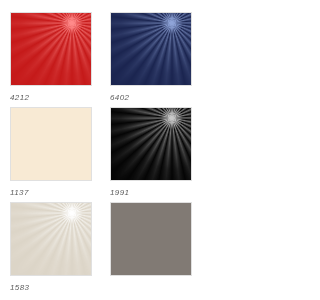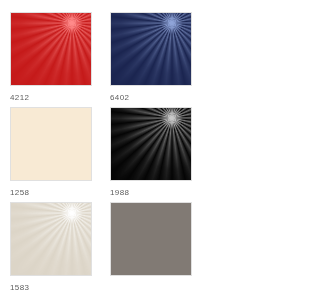--- a/index.html
+++ b/index.html
@@ -16,20 +16,21 @@
   }
 
   #swatch-grid {
     box-sizing: border-box;
     width: 300px;
     height: 256px;
     padding: 12px 0 0 10px;
     display: flex;
     flex-wrap: wrap;
     align-content: flex-start;
+    font-style: italic;
   }
 
   .swatch-cell {
     width: 100px;
     height: 95px;
     box-sizing: border-box;
     padding-right: 18px;
     display: block;
   }
 
@@ -93,29 +94,29 @@
         <div class="chip-base" style="background: rgb(27, 37, 80);"></div>
         <div class="chip-rays" style="background: conic-gradient(transparent 0deg, rgb(143, 164, 216) 5.52deg, transparent 12deg, transparent 12deg, rgb(143, 164, 216) 17.52deg, transparent 24deg, transparent 24deg, rgb(143, 164, 216) 29.52deg, transparent 36deg, transparent 36deg, rgb(143, 164, 216) 41.52deg, transparent 48deg, transparent 48deg, rgb(143, 164, 216) 53.52deg, transparent 60deg, transparent 60deg, rgb(143, 164, 216) 65.52deg, transparent 72deg, transparent 72deg, rgb(143, 164, 216) 77.52deg, transparent 84deg, transparent 84deg, rgb(143, 164, 216) 89.52deg, transparent 96deg, transparent 96deg, rgb(143, 164, 216) 101.52deg, transparent 108deg, transparent 108deg, rgb(143, 164, 216) 113.52deg, transparent 120deg, transparent 120deg, rgb(143, 164, 216) 125.52deg, transparent 132deg, transparent 132deg, rgb(143, 164, 216) 137.52deg, transparent 144deg, transparent 144deg, rgb(143, 164, 216) 149.52deg, transparent 156deg, transparent 156deg, rgb(143, 164, 216) 161.52deg, transparent 168deg, transparent 168deg, rgb(143, 164, 216) 173.52deg, transparent 180deg, transparent 180deg, rgb(143, 164, 216) 185.52deg, transparent 192deg, transparent 192deg, rgb(143, 164, 216) 197.52deg, transparent 204deg, transparent 204deg, rgb(143, 164, 216) 209.52deg, transparent 216deg, transparent 216deg, rgb(143, 164, 216) 221.52deg, transparent 228deg, transparent 228deg, rgb(143, 164, 216) 233.52deg, transparent 240deg, transparent 240deg, rgb(143, 164, 216) 245.52deg, transparent 252deg, transparent 252deg, rgb(143, 164, 216) 257.52deg, transparent 264deg, transparent 264deg, rgb(143, 164, 216) 269.52deg, transparent 276deg, transparent 276deg, rgb(143, 164, 216) 281.52deg, transparent 288deg, transparent 288deg, rgb(143, 164, 216) 293.52deg, transparent 300deg, transparent 300deg, rgb(143, 164, 216) 305.52deg, transparent 312deg, transparent 312deg, rgb(143, 164, 216) 317.52deg, transparent 324deg, transparent 324deg, rgb(143, 164, 216) 329.52deg, transparent 336deg, transparent 336deg, rgb(143, 164, 216) 341.52deg, transparent 348deg, transparent 348deg, rgb(143, 164, 216) 353.52deg, transparent 360deg); mask-image: radial-gradient(circle, rgba(0, 0, 0, 0.95) 0%, rgba(0, 0, 0, 0.55) 18%, rgba(0, 0, 0, 0.18) 42%, rgba(0, 0, 0, 0) 70%); opacity: 0.85; left: calc(76% - 86px); top: calc(14% - 86px);"></div>
         <div class="chip-glow" style="background: radial-gradient(11px at 76% 14%, rgb(143, 164, 216) 0%, rgb(143, 164, 216) 14%, transparent 100%);"></div>
       </div>
       <div class="swatch-label" style="color: rgb(93, 93, 93);">6402</div>
     </div>
     <div class="swatch-cell">
       <div class="swatch-chip">
         <div class="chip-base" style="background: rgb(248, 234, 212);"></div>
       </div>
-      <div class="swatch-label" style="color: rgb(93, 93, 93);">1258</div>
+      <div class="swatch-label" style="color: rgb(93, 93, 93);">1137</div>
     </div>
     <div class="swatch-cell">
       <div class="swatch-chip">
         <div class="chip-base" style="background: rgb(5, 5, 5);"></div>
         <div class="chip-rays" style="background: conic-gradient(transparent 0deg, rgb(201, 201, 201) 5.52deg, transparent 12deg, transparent 12deg, rgb(201, 201, 201) 17.52deg, transparent 24deg, transparent 24deg, rgb(201, 201, 201) 29.52deg, transparent 36deg, transparent 36deg, rgb(201, 201, 201) 41.52deg, transparent 48deg, transparent 48deg, rgb(201, 201, 201) 53.52deg, transparent 60deg, transparent 60deg, rgb(201, 201, 201) 65.52deg, transparent 72deg, transparent 72deg, rgb(201, 201, 201) 77.52deg, transparent 84deg, transparent 84deg, rgb(201, 201, 201) 89.52deg, transparent 96deg, transparent 96deg, rgb(201, 201, 201) 101.52deg, transparent 108deg, transparent 108deg, rgb(201, 201, 201) 113.52deg, transparent 120deg, transparent 120deg, rgb(201, 201, 201) 125.52deg, transparent 132deg, transparent 132deg, rgb(201, 201, 201) 137.52deg, transparent 144deg, transparent 144deg, rgb(201, 201, 201) 149.52deg, transparent 156deg, transparent 156deg, rgb(201, 201, 201) 161.52deg, transparent 168deg, transparent 168deg, rgb(201, 201, 201) 173.52deg, transparent 180deg, transparent 180deg, rgb(201, 201, 201) 185.52deg, transparent 192deg, transparent 192deg, rgb(201, 201, 201) 197.52deg, transparent 204deg, transparent 204deg, rgb(201, 201, 201) 209.52deg, transparent 216deg, transparent 216deg, rgb(201, 201, 201) 221.52deg, transparent 228deg, transparent 228deg, rgb(201, 201, 201) 233.52deg, transparent 240deg, transparent 240deg, rgb(201, 201, 201) 245.52deg, transparent 252deg, transparent 252deg, rgb(201, 201, 201) 257.52deg, transparent 264deg, transparent 264deg, rgb(201, 201, 201) 269.52deg, transparent 276deg, transparent 276deg, rgb(201, 201, 201) 281.52deg, transparent 288deg, transparent 288deg, rgb(201, 201, 201) 293.52deg, transparent 300deg, transparent 300deg, rgb(201, 201, 201) 305.52deg, transparent 312deg, transparent 312deg, rgb(201, 201, 201) 317.52deg, transparent 324deg, transparent 324deg, rgb(201, 201, 201) 329.52deg, transparent 336deg, transparent 336deg, rgb(201, 201, 201) 341.52deg, transparent 348deg, transparent 348deg, rgb(201, 201, 201) 353.52deg, transparent 360deg); mask-image: radial-gradient(circle, rgba(0, 0, 0, 0.95) 0%, rgba(0, 0, 0, 0.55) 18%, rgba(0, 0, 0, 0.18) 42%, rgba(0, 0, 0, 0) 70%); opacity: 0.85; left: calc(76% - 86px); top: calc(14% - 86px);"></div>
         <div class="chip-glow" style="background: radial-gradient(11px at 76% 14%, rgb(201, 201, 201) 0%, rgb(201, 201, 201) 14%, transparent 100%);"></div>
       </div>
-      <div class="swatch-label" style="color: rgb(93, 93, 93);">1988</div>
+      <div class="swatch-label" style="color: rgb(93, 93, 93);">1991</div>
     </div>
     <div class="swatch-cell">
       <div class="swatch-chip">
         <div class="chip-base" style="background: rgb(220, 213, 199);"></div>
         <div class="chip-rays" style="background: conic-gradient(transparent 0deg, rgb(255, 255, 255) 5.52deg, transparent 12deg, transparent 12deg, rgb(255, 255, 255) 17.52deg, transparent 24deg, transparent 24deg, rgb(255, 255, 255) 29.52deg, transparent 36deg, transparent 36deg, rgb(255, 255, 255) 41.52deg, transparent 48deg, transparent 48deg, rgb(255, 255, 255) 53.52deg, transparent 60deg, transparent 60deg, rgb(255, 255, 255) 65.52deg, transparent 72deg, transparent 72deg, rgb(255, 255, 255) 77.52deg, transparent 84deg, transparent 84deg, rgb(255, 255, 255) 89.52deg, transparent 96deg, transparent 96deg, rgb(255, 255, 255) 101.52deg, transparent 108deg, transparent 108deg, rgb(255, 255, 255) 113.52deg, transparent 120deg, transparent 120deg, rgb(255, 255, 255) 125.52deg, transparent 132deg, transparent 132deg, rgb(255, 255, 255) 137.52deg, transparent 144deg, transparent 144deg, rgb(255, 255, 255) 149.52deg, transparent 156deg, transparent 156deg, rgb(255, 255, 255) 161.52deg, transparent 168deg, transparent 168deg, rgb(255, 255, 255) 173.52deg, transparent 180deg, transparent 180deg, rgb(255, 255, 255) 185.52deg, transparent 192deg, transparent 192deg, rgb(255, 255, 255) 197.52deg, transparent 204deg, transparent 204deg, rgb(255, 255, 255) 209.52deg, transparent 216deg, transparent 216deg, rgb(255, 255, 255) 221.52deg, transparent 228deg, transparent 228deg, rgb(255, 255, 255) 233.52deg, transparent 240deg, transparent 240deg, rgb(255, 255, 255) 245.52deg, transparent 252deg, transparent 252deg, rgb(255, 255, 255) 257.52deg, transparent 264deg, transparent 264deg, rgb(255, 255, 255) 269.52deg, transparent 276deg, transparent 276deg, rgb(255, 255, 255) 281.52deg, transparent 288deg, transparent 288deg, rgb(255, 255, 255) 293.52deg, transparent 300deg, transparent 300deg, rgb(255, 255, 255) 305.52deg, transparent 312deg, transparent 312deg, rgb(255, 255, 255) 317.52deg, transparent 324deg, transparent 324deg, rgb(255, 255, 255) 329.52deg, transparent 336deg, transparent 336deg, rgb(255, 255, 255) 341.52deg, transparent 348deg, transparent 348deg, rgb(255, 255, 255) 353.52deg, transparent 360deg); mask-image: radial-gradient(circle, rgba(0, 0, 0, 0.95) 0%, rgba(0, 0, 0, 0.55) 18%, rgba(0, 0, 0, 0.18) 42%, rgba(0, 0, 0, 0) 70%); opacity: 0.85; left: calc(76% - 86px); top: calc(14% - 86px);"></div>
         <div class="chip-glow" style="background: radial-gradient(11px at 76% 14%, rgb(255, 255, 255) 0%, rgb(255, 255, 255) 14%, transparent 100%);"></div>
       </div>
       <div class="swatch-label" style="color: rgb(93, 93, 93);">1583</div>
     </div>
     <div class="swatch-cell">

